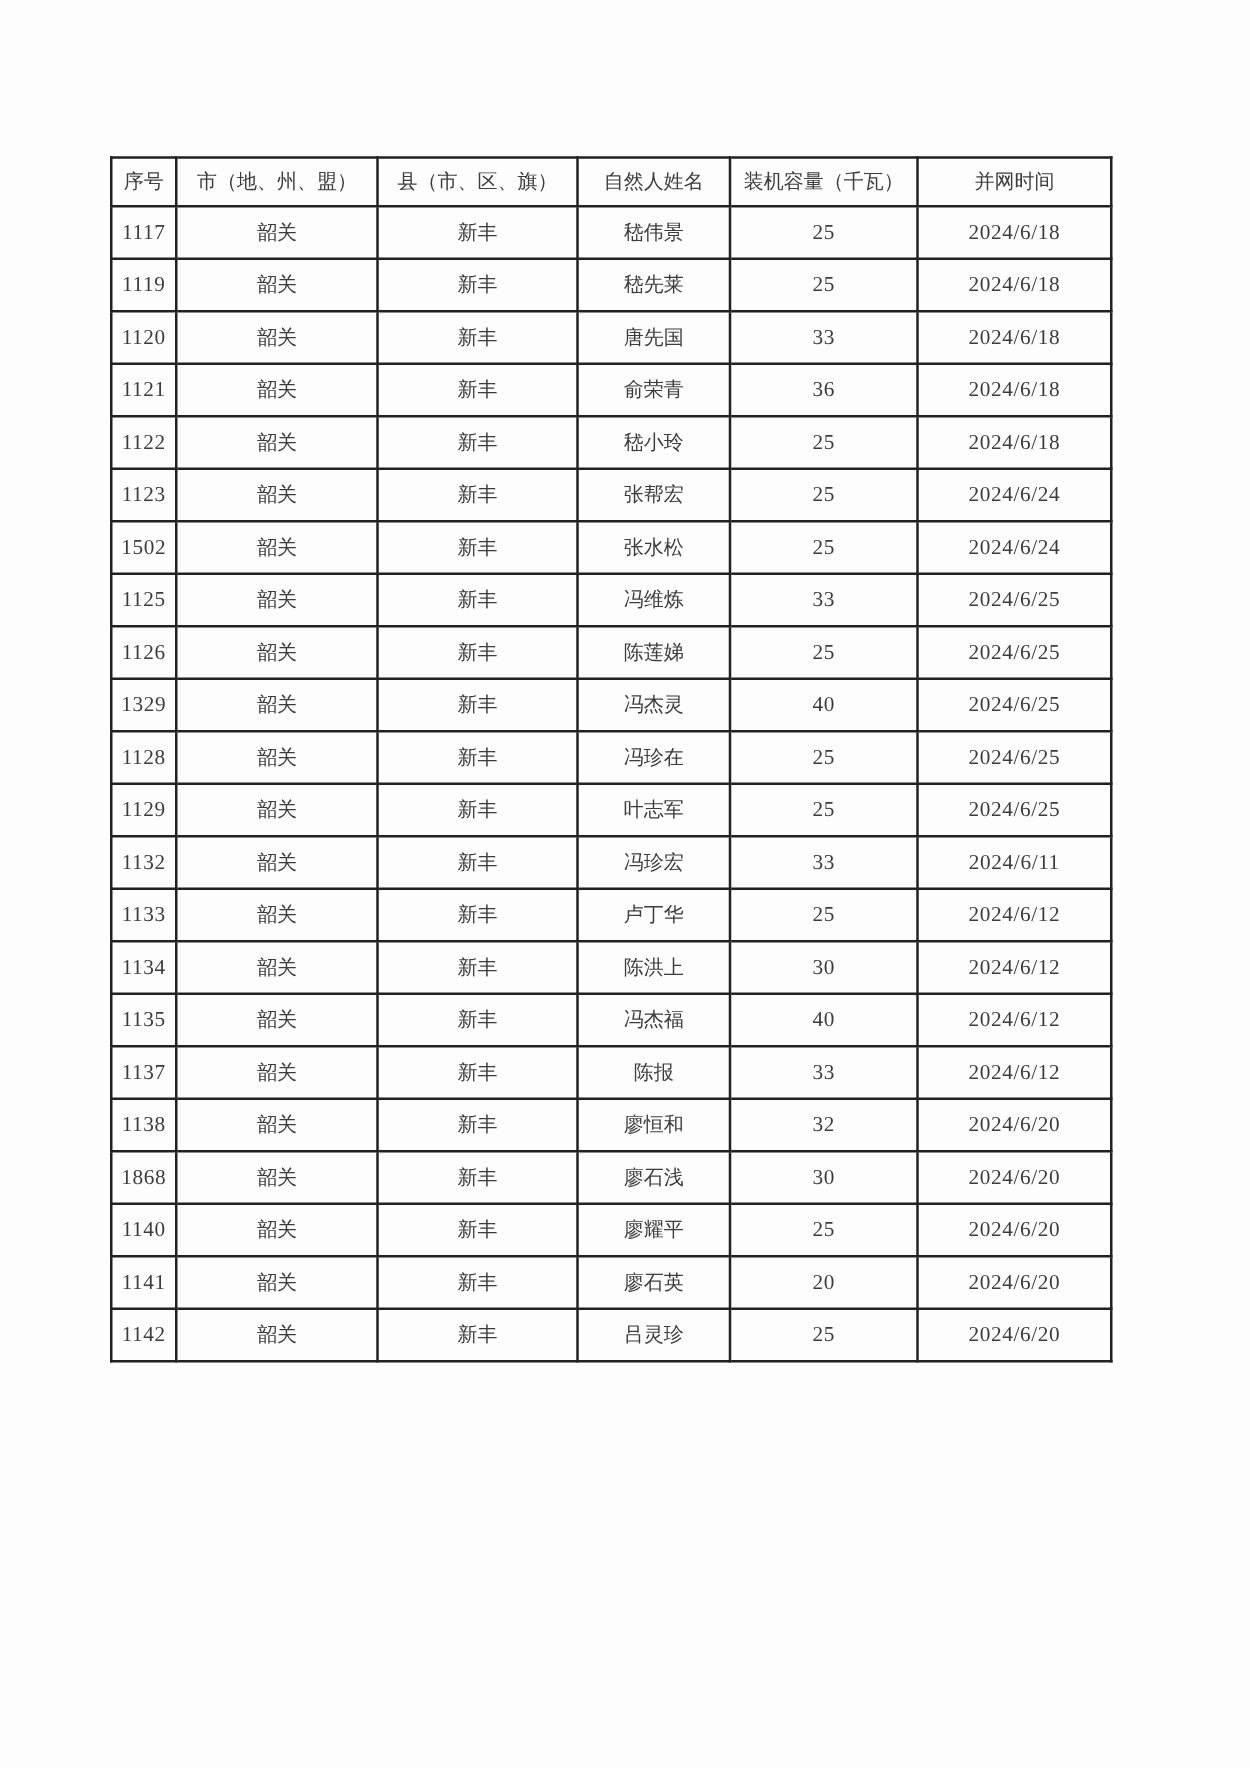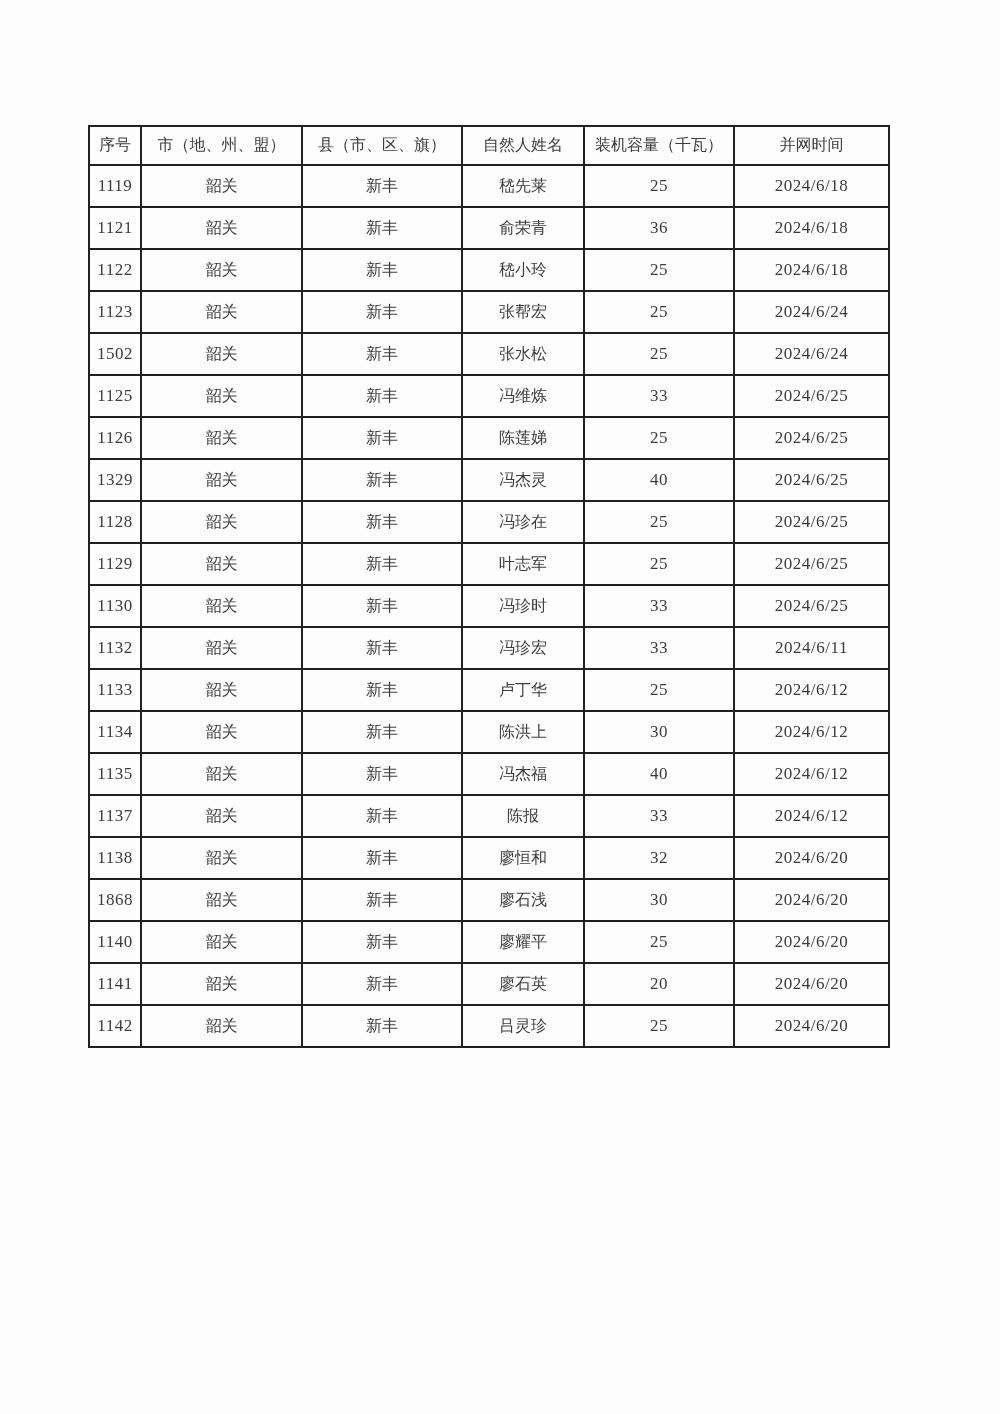--- a/index.html
+++ b/index.html
@@ -59,25 +59,41 @@
         <th>序号</th>
         <th>市（地、州、盟）</th>
         <th>县（市、区、旗）</th>
         <th>自然人姓名</th>
         <th>装机容量（千瓦）</th>
         <th>并网时间</th>
       </tr>
     </thead>
     <tbody>
         <tr>
+          <td class="num">1117</td>
+          <td>韶关</td>
+          <td>新丰</td>
+          <td>嵇伟景</td>
+          <td class="num">25</td>
+          <td class="num">2024/6/18</td>
+        </tr>
+        <tr>
           <td class="num">1119</td>
           <td>韶关</td>
           <td>新丰</td>
           <td>嵇先莱</td>
           <td class="num">25</td>
+          <td class="num">2024/6/18</td>
+        </tr>
+        <tr>
+          <td class="num">1120</td>
+          <td>韶关</td>
+          <td>新丰</td>
+          <td>唐先国</td>
+          <td class="num">33</td>
           <td class="num">2024/6/18</td>
         </tr>
         <tr>
           <td class="num">1121</td>
           <td>韶关</td>
           <td>新丰</td>
           <td>俞荣青</td>
           <td class="num">36</td>
           <td class="num">2024/6/18</td>
         </tr>
@@ -136,28 +152,20 @@
           <td>冯珍在</td>
           <td class="num">25</td>
           <td class="num">2024/6/25</td>
         </tr>
         <tr>
           <td class="num">1129</td>
           <td>韶关</td>
           <td>新丰</td>
           <td>叶志军</td>
           <td class="num">25</td>
-          <td class="num">2024/6/25</td>
-        </tr>
-        <tr>
-          <td class="num">1130</td>
-          <td>韶关</td>
-          <td>新丰</td>
-          <td>冯珍时</td>
-          <td class="num">33</td>
           <td class="num">2024/6/25</td>
         </tr>
         <tr>
           <td class="num">1132</td>
           <td>韶关</td>
           <td>新丰</td>
           <td>冯珍宏</td>
           <td class="num">33</td>
           <td class="num">2024/6/11</td>
         </tr>

